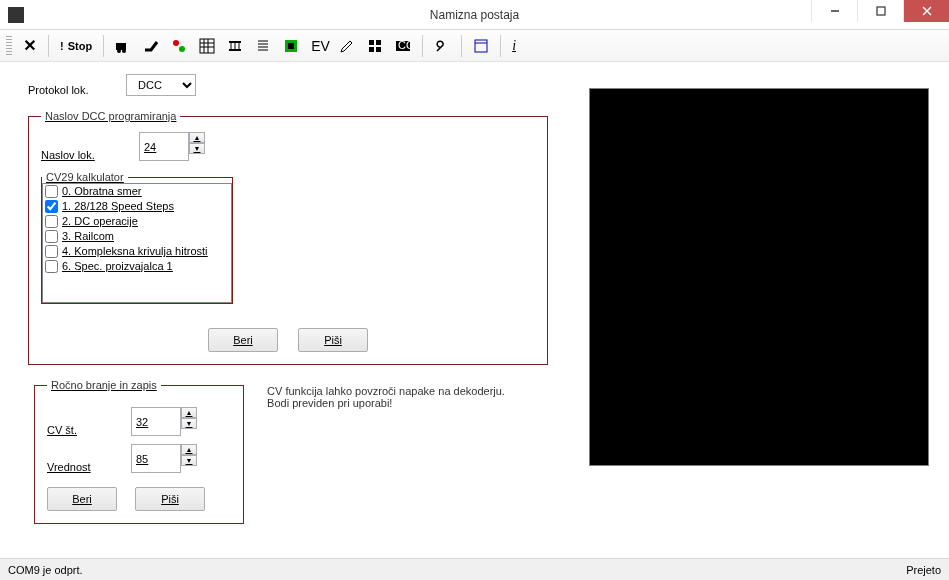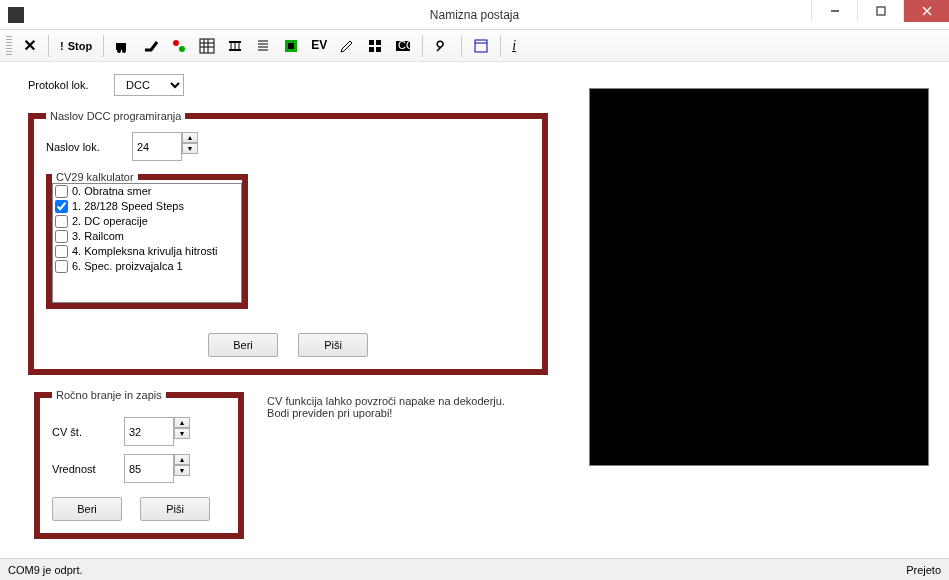--- a/index.html
+++ b/index.html
@@ -16,30 +16,30 @@
 .toolbar { height: 32px; border-bottom: 1px solid #e3e3e3; background: linear-gradient(#fdfdfd,#f4f4f4); display: flex; align-items: center; padding: 0 6px; gap: 2px; }
 .toolbar .grip { width: 6px; height: 20px; background: repeating-linear-gradient(#aaa,#aaa 1px,transparent 1px,transparent 3px); margin-right: 4px; }
 .toolbar .tbtn { min-width: 24px; height: 24px; display: flex; align-items: center; justify-content: center; border: 1px solid transparent; border-radius: 2px; padding: 0 4px; }
 .toolbar .sep { width: 1px; height: 22px; background: #ccc; margin: 0 4px; }
 .toolbar .stop { font-weight: bold; color: #000; }
 .tb-icon { width: 16px; height: 16px; display: inline-block; }
 .tb-x { font-size: 16px; font-weight: bold; }
 
 .content { padding: 12px 20px 0 28px; position: relative; height: calc(100% - 30px - 32px - 22px); }
 
-.row { display: flex; align-items: center; margin-bottom: 14px; }
+.row { display: flex; align-items: flex-end; margin-bottom: 14px; gap: 12px; }
 .lbl { min-width: 86px; }
 
 select.combo { width: 70px; height: 22px; border: 1px solid #abadb3; background: #fff; padding-left: 7px; }
 input.spin { width: 50px; height: 29px; border: 1px solid #abadb3; padding: 0 4px; }
 .spin-wrap { display: inline-flex; }
 .spin-btns { display: flex; flex-direction: column; }
 .spin-btns button { width: 16px; height: 11px; border: 1px solid #abadb3; background: linear-gradient(#f8f8f8,#e8e8e8); font-size: 7px; line-height: 1; padding: 0; }
 
-fieldset { border: 6px solid #7f1d1d; padding: 10px 12px 12px 12px; margin-bottom: 14px; }
+fieldset { border: 1px solid #7f1d1d; padding: 10px 12px 12px 12px; margin-bottom: 14px; text-decoration: underline; }
 fieldset > legend { padding: 0 4px; color: #333; }
 
 .left-col { width: 560px; float: left; }
 .terminal { position: absolute; right: 20px; top: 26px; width: 340px; height: 378px; background: #000; border: 1px solid #808080; }
 
 .group-dcc { width: 520px; }
 .group-dcc .inner { display: flex; gap: 18px; }
 .cv29-box { width: 190px; }
 .cv29-list { width: 190px; height: 120px; border: 1px solid #828790; background: #fff; overflow-y: scroll; position: relative; }
 .cv29-list .item { display: flex; align-items: flex-start; gap: 4px; padding: 1px 2px; }
@@ -140,21 +140,21 @@
           <line x1="3" y1="12" x2="13" y2="12" stroke="#000"></line>
         </svg></span>
     </div>
   <div class="tbtn">
       <span class="tb-icon"><svg viewBox="0 0 16 16">
           <rect x="2" y="2" width="12" height="12" fill="#0a0"></rect>
           <rect x="5" y="5" width="6" height="6" fill="#000"></rect>
         </svg></span>
     </div>
   <div class="tbtn">
-      <span class="tb-icon" style="font-size:12px;font-weight:bold;">EV</span>
+      <span class="tb-icon" style="font-size:14px;font-weight:normal;">EV</span>
     </div>
   <div class="tbtn">
       <span class="tb-icon"><svg viewBox="0 0 16 16">
           <path d="M2 14 L5 13 L13 5 L11 3 L3 11 Z" fill="none" stroke="#000"></path>
         </svg></span>
     </div>
   <div class="tbtn">
       <span class="tb-icon"><svg viewBox="0 0 16 16">
           <rect x="2" y="2" width="5" height="5" fill="#000"></rect>
           <rect x="9" y="2" width="5" height="5" fill="#000"></rect>

